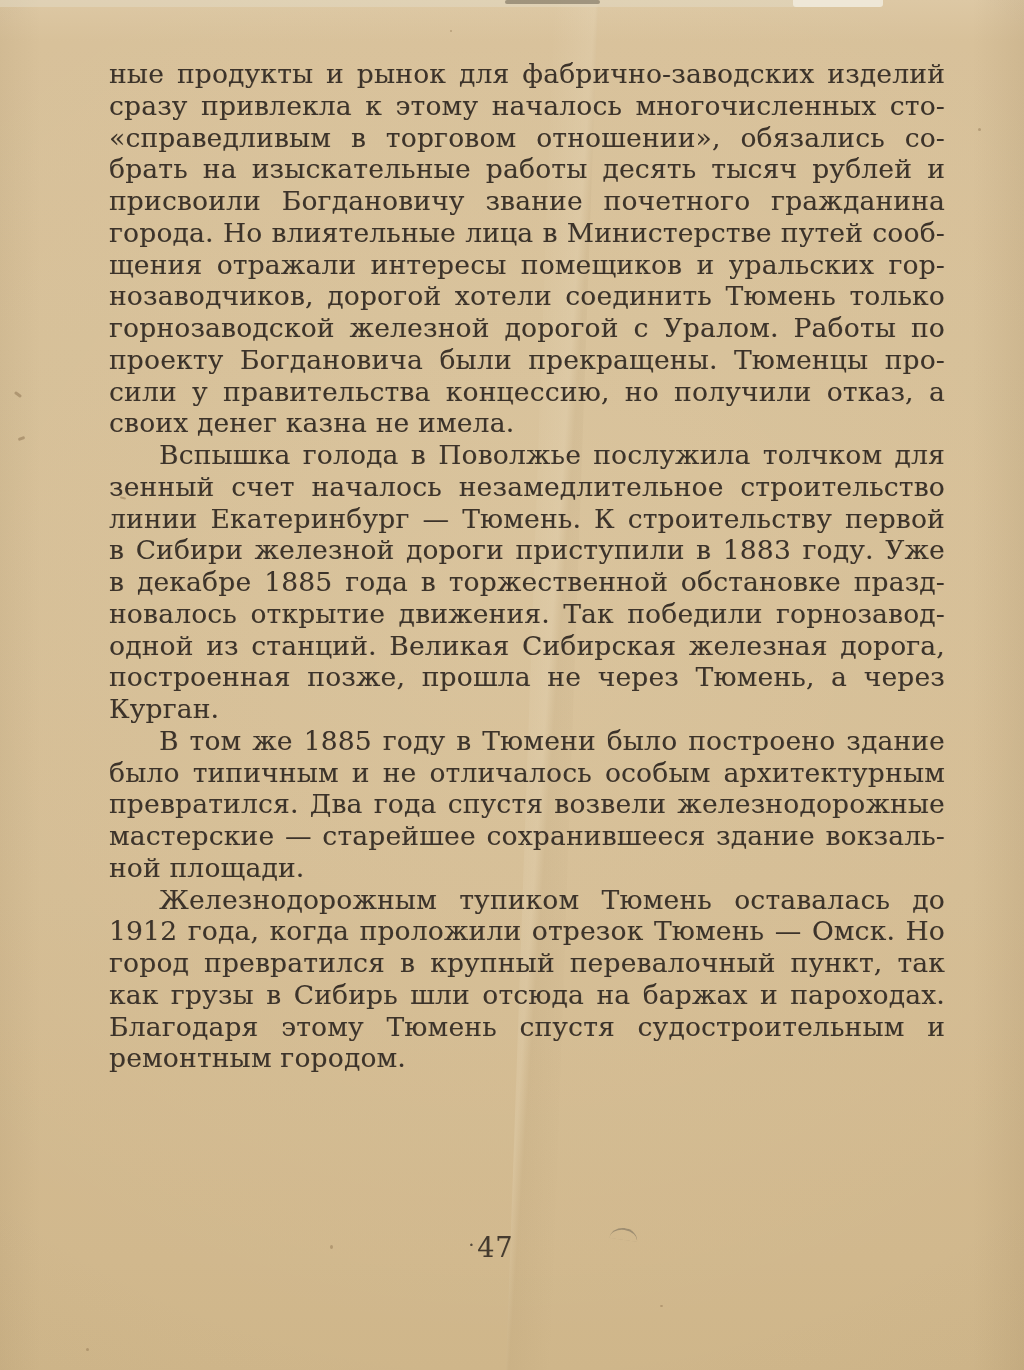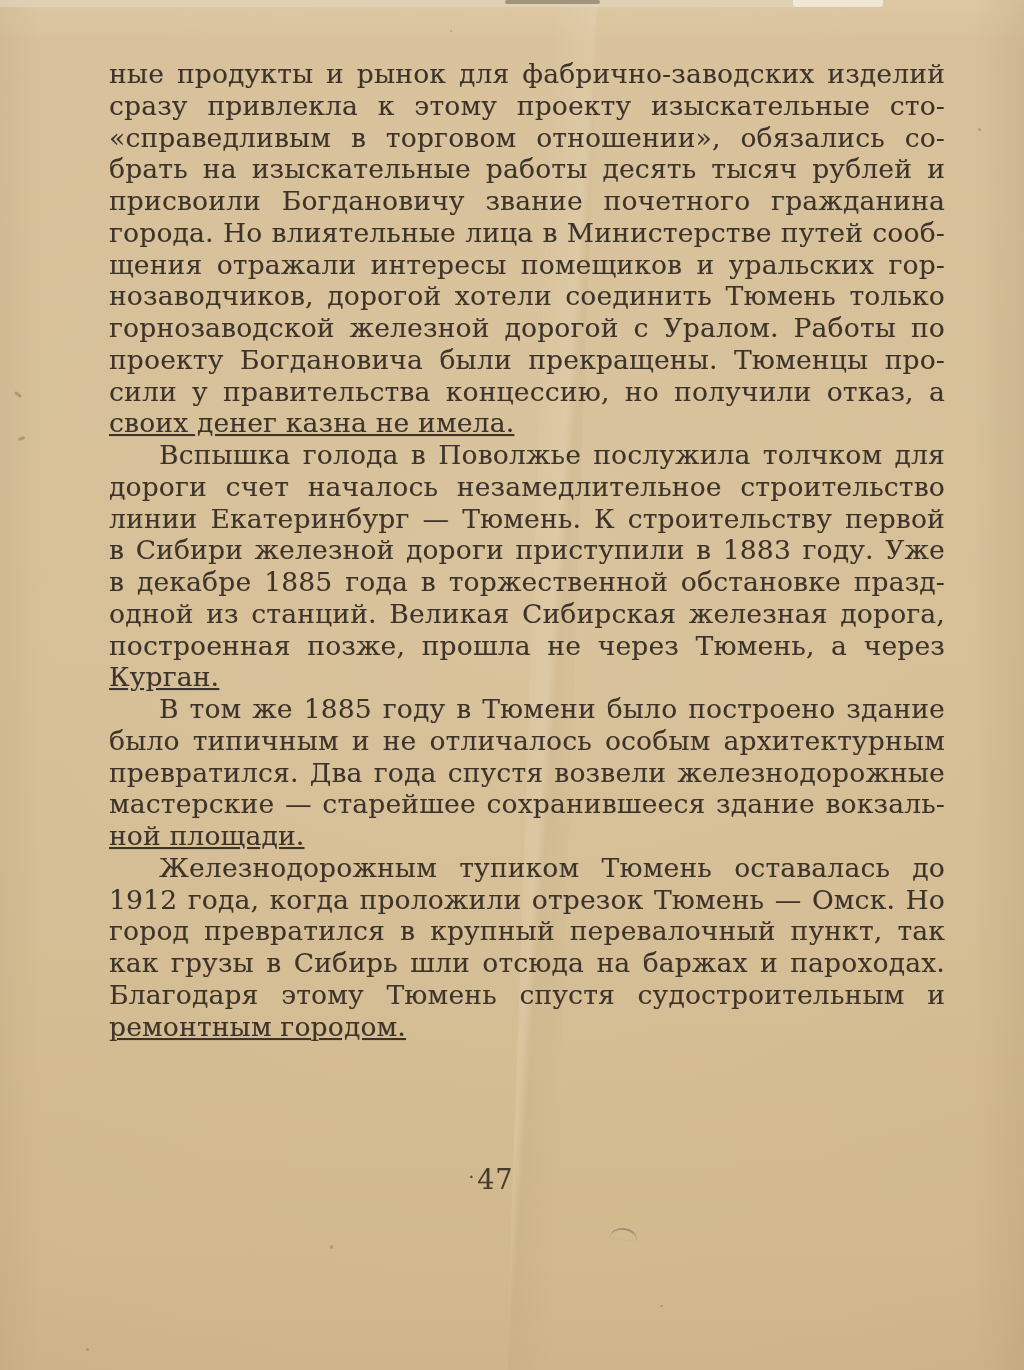--- a/index.html
+++ b/index.html
@@ -70,27 +70,27 @@
   }
   .line {
     height: 31.75px;
     white-space: normal;
     overflow: hidden;
     text-align: justify;
     text-align-last: justify;
     letter-spacing: 0.2px;
     text-shadow: 0.4px 0.4px 0.4px rgba(60,50,40,0.25);
   }
-  .line.last { text-align-last: left; text-decoration: underline; }
+  .line.last { text-align-last: left; }
   .line.indent { text-indent: 50px; }
 
   .page-number-row {
     position: absolute;
     left: 73px;
-    top: 1164px;
+    top: 1232px;
     width: 836px;
     text-align: center;
     color: #453b2f;
     font-size: 27px;
     letter-spacing: 1px;
     text-shadow: 0.4px 0.4px 0.4px rgba(60,50,40,0.25);
   }
   .page-number-row .dot {
     font-size: 18px;
     vertical-align: 6px;
@@ -116,36 +116,37 @@
 
   <div class="speck" style="left:978px; top:128px; width:3px; height:3px;"></div>
   <div class="speck" style="left:330px; top:1245px; width:3px; height:4px;"></div>
   <div class="speck" style="left:86px; top:1348px; width:3px; height:3px;"></div>
   <div class="speck" style="left:905px; top:640px; width:2px; height:2px;"></div>
   <div class="speck" style="left:660px; top:1305px; width:3px; height:2px;"></div>
   <div class="speck" style="left:450px; top:30px; width:2px; height:2px;"></div>
 
   <div class="text-block" id="text-block">
       <div class="line">ные продукты и рынок для фабрично-заводских изделий</div>
-      <div class="line">сразу привлекла к этому проекту изыскательные сто-</div>
+      <div class="line">сразу привлекла к этому началось многочисленных сто-</div>
       <div class="line">«справедливым в торговом отношении», обязались со-</div>
       <div class="line">брать на изыскательные работы десять тысяч рублей и</div>
       <div class="line">присвоили Богдановичу звание почетного гражданина</div>
       <div class="line">города. Но влиятельные лица в Министерстве путей сооб-</div>
       <div class="line">щения отражали интересы помещиков и уральских гор-</div>
       <div class="line">нозаводчиков, дорогой хотели соединить Тюмень только</div>
       <div class="line">горнозаводской железной дорогой с Уралом. Работы по</div>
       <div class="line">проекту Богдановича были прекращены. Тюменцы про-</div>
       <div class="line">сили у правительства концессию, но получили отказ, а</div>
       <div class="line last">своих денег казна не имела.</div>
       <div class="line indent">Вспышка голода в Поволжье послужила толчком для</div>
-      <div class="line">дороги счет началось незамедлительное строительство</div>
+      <div class="line">зенный счет началось незамедлительное строительство</div>
       <div class="line">линии Екатеринбург — Тюмень. К строительству первой</div>
       <div class="line">в Сибири железной дороги приступили в 1883 году. Уже</div>
       <div class="line">в декабре 1885 года в торжественной обстановке празд-</div>
+      <div class="line">новалось открытие движения. Так победили горнозавод-</div>
       <div class="line">одной из станций. Великая Сибирская железная дорога,</div>
       <div class="line">построенная позже, прошла не через Тюмень, а через</div>
       <div class="line last">Курган.</div>
       <div class="line indent">В том же 1885 году в Тюмени было построено здание</div>
       <div class="line">было типичным и не отличалось особым архитектурным</div>
       <div class="line">превратился. Два года спустя возвели железнодорожные</div>
       <div class="line">мастерские — старейшее сохранившееся здание вокзаль-</div>
       <div class="line last">ной площади.</div>
       <div class="line indent">Железнодорожным тупиком Тюмень оставалась до</div>
       <div class="line">1912 года, когда проложили отрезок Тюмень — Омск. Но</div>

